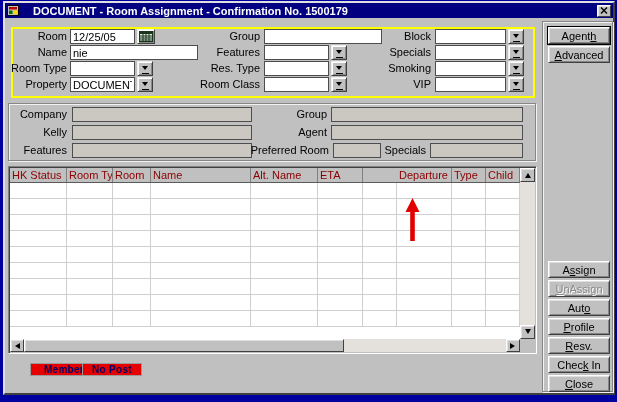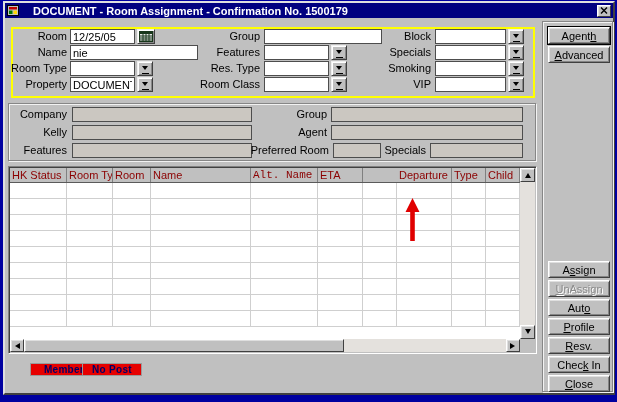--- a/index.html
+++ b/index.html
@@ -171,21 +171,21 @@
       <div class="lbl" style="left: 378px; top: 140px; width: 43px;">Specials</div>
       <input class="fld ro" readonly="" value="" style="left: 425px; top: 140px; width: 93px;">
     </div>
 
   <div class="grid">
     <div class="ghead" id="ghead">
         <div class="gh" style="width: 57px;">HK Status</div>
         <div class="gh" style="width: 46px;">Room Type</div>
         <div class="gh" style="width: 38px;">Room</div>
         <div class="gh" style="width: 100px;">Name</div>
-        <div class="gh" style="width: 67px; font-family: Liberation Mono, monospace;">Alt. Name</div>
+        <div class="gh" style="width: 67px;">Alt. Name</div>
         <div class="gh" style="width: 45px;">ETA</div>
         <div class="gh" style="width: 34px; margin-top: 28px;">Rms</div>
         <div class="gh" style="width: 55px;">Departure</div>
         <div class="gh" style="width: 34px;">Type</div>
         <div class="gh" style="width: 30px; flex: 1 1 0%;">Child</div>
       </div>
     <div class="gbody" id="gbody">
         <div class="grow">
           <div class="gc" style="width: 57px;"></div>
           <div class="gc" style="width: 46px;"></div>

